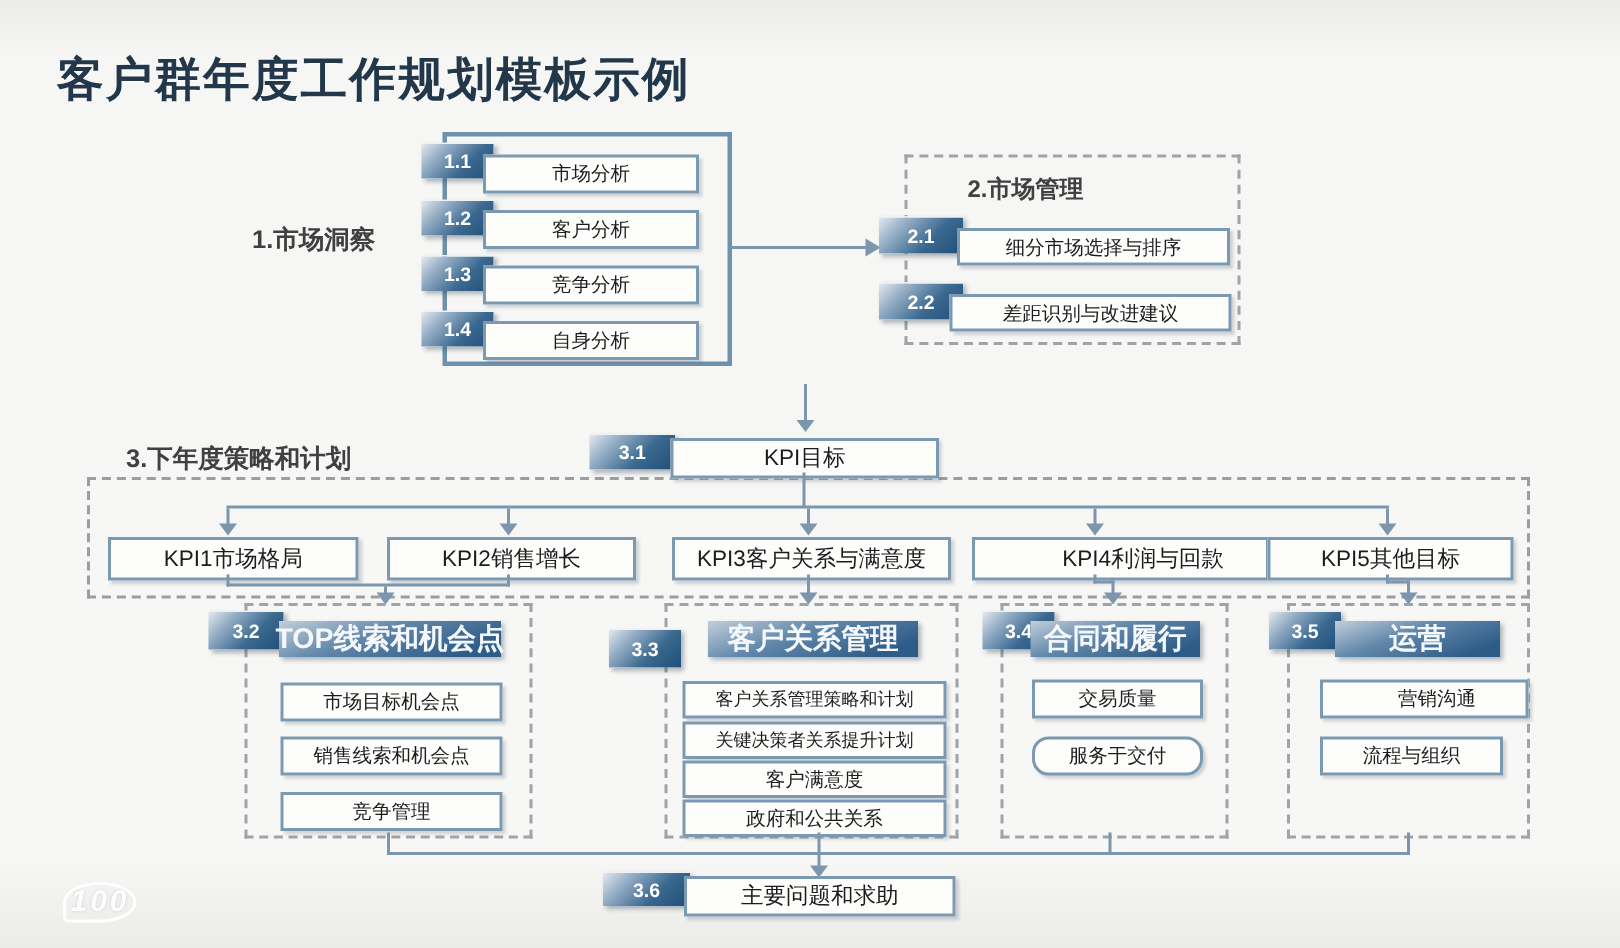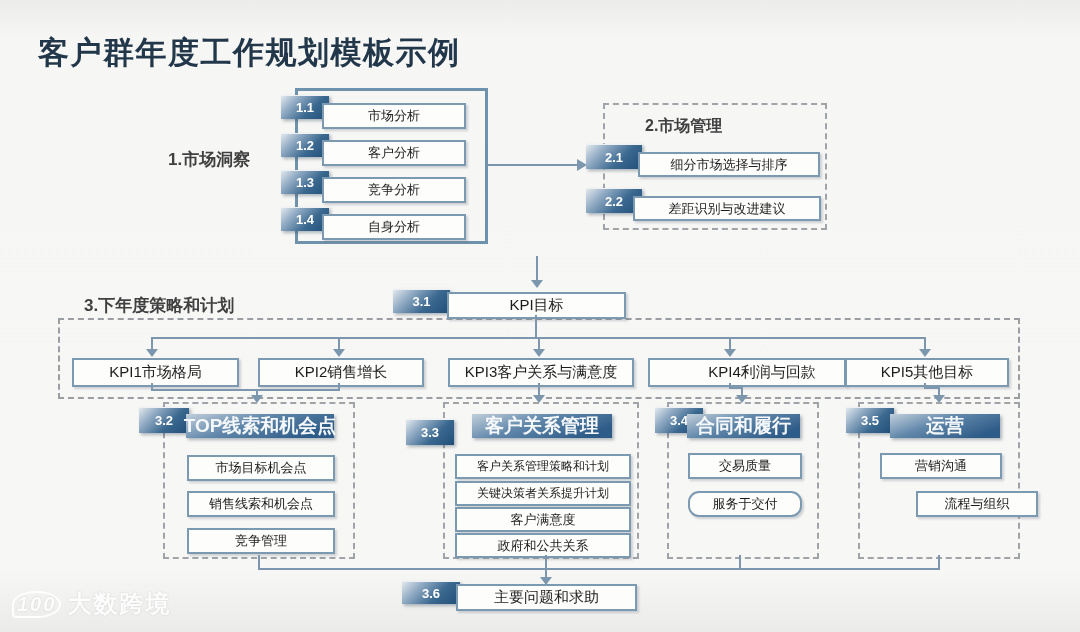--- a/index.html
+++ b/index.html
@@ -38,20 +38,21 @@
   .s1frame{border:3px solid #6e92ac;background:transparent;}
   .dashedbox{border:2px dashed #a0a3a7;background:transparent;}
   .outerdashed{border:2px dashed #9a9da1;background:transparent;}
   .hline,.vline{background:#7b96ad;}
   .tri-down{width:0;height:0;border-left:6px solid transparent;border-right:6px solid transparent;border-top:8px solid #7b96ad;}
   .tri-right{width:0;height:0;border-top:6px solid transparent;border-bottom:6px solid transparent;border-left:10px solid #7b96ad;}
   .watermark{
     display:flex;align-items:center;gap:6px;color:rgba(255,255,255,.95);
     font-weight:bold;font-size:24px;letter-spacing:2px;
     text-shadow:0 0 2px rgba(180,180,180,.55);
+    margin-left:30px;
   }
   .wm-logo{font-size:20px;font-style:italic;font-weight:bold;border:2px solid rgba(255,255,255,.95);border-radius:50% 50% 50% 4px;padding:0 3px;}
 </style>
 </head>
 <body>
 
 <div class="abs title" style="left:38px;top:32px;">客户群年度工作规划模板示例</div>
 
 <div class="abs seclabel" style="left:168px;top:148px;font-size:17px;">1.市场洞察</div>
 <div class="abs s1frame" style="left:295px;top:88px;width:187px;height:150px;"></div>
@@ -145,30 +146,29 @@
 
 <div class="abs dashedbox" style="left:667px;top:402px;width:148px;height:153px;"></div>
 <div class="abs badge" style="left:655px;top:407px;width:48px;height:25px;">3.4</div>
 <div class="abs hdr" style="left:687px;top:414px;width:113px;height:24px;">合同和履行</div>
 <div class="abs wbox" style="left:688px;top:453px;width:110px;height:22px;">交易质量</div>
 <div class="abs wbox" style="left:688px;top:491px;width:110px;height:22px;border-radius:11px;">服务于交付</div>
 
 <div class="abs dashedbox" style="left:858px;top:402px;width:158px;height:153px;"></div>
 <div class="abs badge" style="left:846px;top:407px;width:48px;height:25px;">3.5</div>
 <div class="abs hdr" style="left:890px;top:414px;width:110px;height:24px;">运营</div>
-<div class="abs wbox" style="left:880px;top:453px;width:118px;height:22px;">营销沟通</div>
-<div class="abs wbox" style="left:880px;top:491px;width:118px;height:22px;margin-left:36px;">流程与组织</div>
+<div class="abs wbox" style="left:880px;top:453px;width:118px;height:22px;padding-left:17px;">营销沟通</div>
+<div class="abs wbox" style="left:880px;top:491px;width:118px;height:22px;">流程与组织</div>
 
 <div class="abs vline" style="left:258px;top:555px;width:2px;height:15px;"></div>
 <div class="abs vline" style="left:545px;top:555px;width:2px;height:15px;"></div>
 <div class="abs vline" style="left:739px;top:555px;width:2px;height:15px;"></div>
 <div class="abs vline" style="left:938px;top:555px;width:2px;height:15px;"></div>
 <div class="abs hline" style="left:258px;top:568px;width:682px;height:2px;"></div>
 <div class="abs vline" style="left:545px;top:568px;width:2px;height:10px;"></div>
 <div class="abs tri-down" style="left:540px;top:577px;"></div>
 
 <div class="abs badge" style="left:402px;top:581px;width:58px;height:22px;">3.6</div>
 <div class="abs wbox kpi" style="left:456px;top:584px;width:177px;height:23px;">主要问题和求助</div>
 
 <div class="abs watermark" style="left:12px;top:588px;">
   <span class="wm-logo">100</span>
-  <span>大数跨境</span>
 </div>
 
 </body></html>

